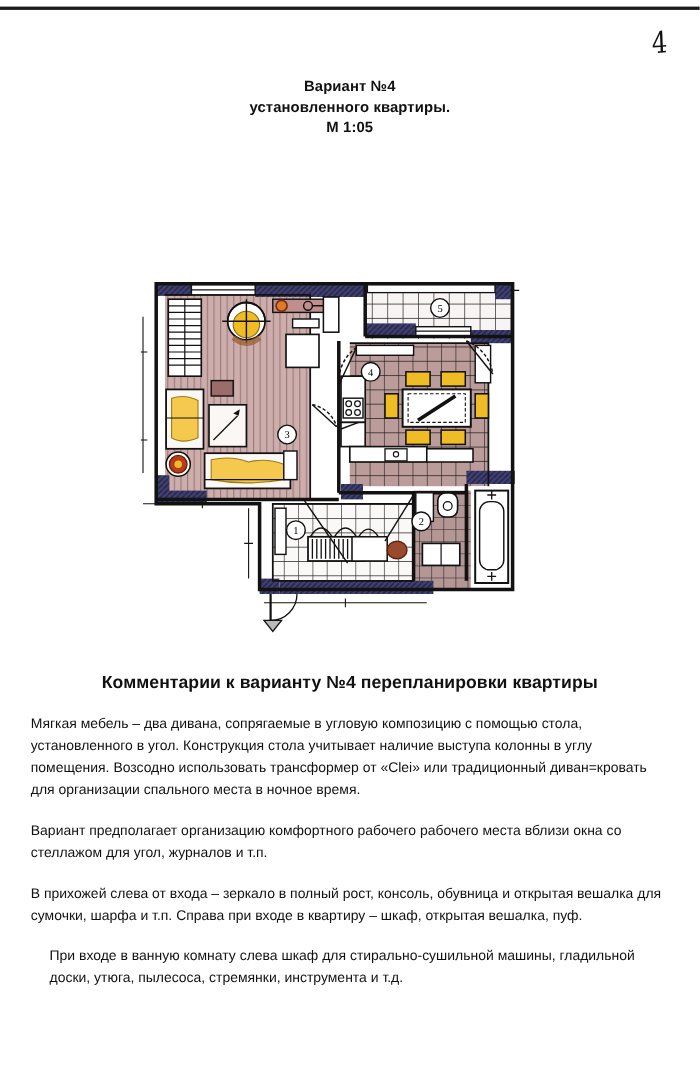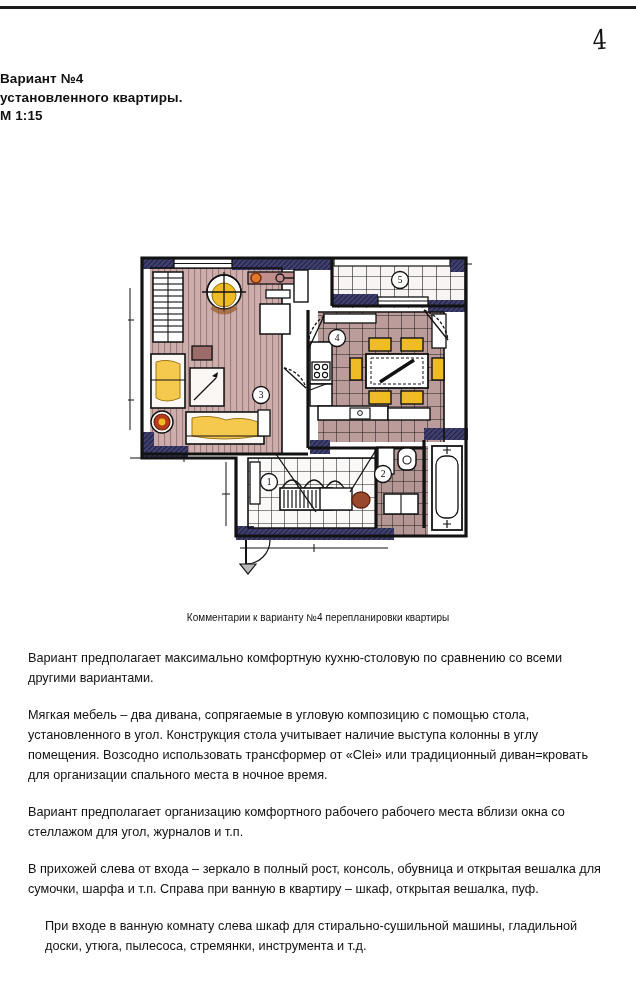--- a/index.html
+++ b/index.html
@@ -12,54 +12,54 @@
   
   .top-rule{position:absolute;left:0;top:6px;width:636px;height:3px;background:#1a1a1a;}
   .page-no{
     position:absolute;right:28px;top:26px;font-size:27px;line-height:1;
     font-family:"DejaVu Serif", serif;font-weight:400;color:#111;
     transform:scaleX(.82) rotate(-3deg);
   }
 
   
   .title{
-    position:absolute;left:0;top:70px;width:636px;text-align:left;
+    position:absolute;left:0;top:70px;width:636px;text-align:center;
     font-weight:bold;font-size:13.5px;line-height:18.5px;letter-spacing:.1px;
   }
   .title div{white-space:nowrap;}
 
   
   .plan{position:absolute;left:128px;top:250px;width:346px;height:330px;}
   .plan svg{display:block;}
 
   
   .comments-heading{
     position:absolute;left:0;top:612px;width:636px;text-align:center;
-    font-weight:normal;font-size:10px;letter-spacing:.05px;
+    font-weight:bold;font-size:16px;letter-spacing:.05px;
   }
   .body-text{
     position:absolute;left:28px;top:648px;width:582px;
     font-size:12.7px;line-height:20px;
   }
   .body-text p{margin:0 0 17px 0;}
   .body-text p:last-child{margin-bottom:0;margin-left:17px;}
 </style>
 </head>
 <body>
 
 <div class="page">
 
   <div class="top-rule"></div>
 
   <div class="page-no">4</div>
 
   <div class="title">
     <div>Вариант №4</div>
     <div>установленного квартиры.</div>
-    <div>М 1:15</div>
+    <div>М 1:05</div>
   </div>
 
   <div class="plan">
   <svg width="346" height="330" viewBox="0 0 346 330" xmlns="http://www.w3.org/2000/svg">
     <defs>
 
       <pattern id="wood" width="6" height="8" patternUnits="userSpaceOnUse">
         <rect width="6" height="8" fill="#cdaeac"></rect>
         <line x1="0.6" y1="0" x2="0.6" y2="8" stroke="#8b6a68" stroke-width="0.8"></line>
       </pattern>
@@ -343,20 +343,19 @@
         <circle cx="141" cy="232" r="8.5" fill="#ffffff" stroke="#121212" stroke-width="1.3"></circle>
         <text x="141" y="235.4">1</text>
       </g>
     </g>
   </svg>
   </div>
 
   <div class="comments-heading">Комментарии к варианту №4 перепланировки квартиры</div>
 
   <div class="body-text">
-    <p>Вариант предполагает максимально комфортную кухню-столовую по сравнению со всеми другими вариантами.</p>
     <p>Мягкая мебель – два дивана, сопрягаемые в угловую композицию с помощью стола, установленного в угол. Конструкция стола учитывает наличие выступа колонны в углу помещения. Возсодно использовать трансформер от «Clei» или традиционный диван=кровать для организации спального места в ночное время.</p>
     <p>Вариант предполагает организацию комфортного рабочего рабочего места вблизи окна со стеллажом для угол, журналов и т.п.</p>
-    <p>В прихожей слева от входа – зеркало в полный рост, консоль, обувница и открытая вешалка для сумочки, шарфа и т.п. Справа при ванную в квартиру – шкаф, открытая вешалка, пуф.</p>
+    <p>В прихожей слева от входа – зеркало в полный рост, консоль, обувница и открытая вешалка для сумочки, шарфа и т.п. Справа при входе в квартиру – шкаф, открытая вешалка, пуф.</p>
     <p>При входе в ванную комнату слева шкаф для стирально-сушильной машины, гладильной доски, утюга, пылесоса, стремянки, инструмента и т.д.</p>
   </div>
 
 </div>
 
 </body></html>

